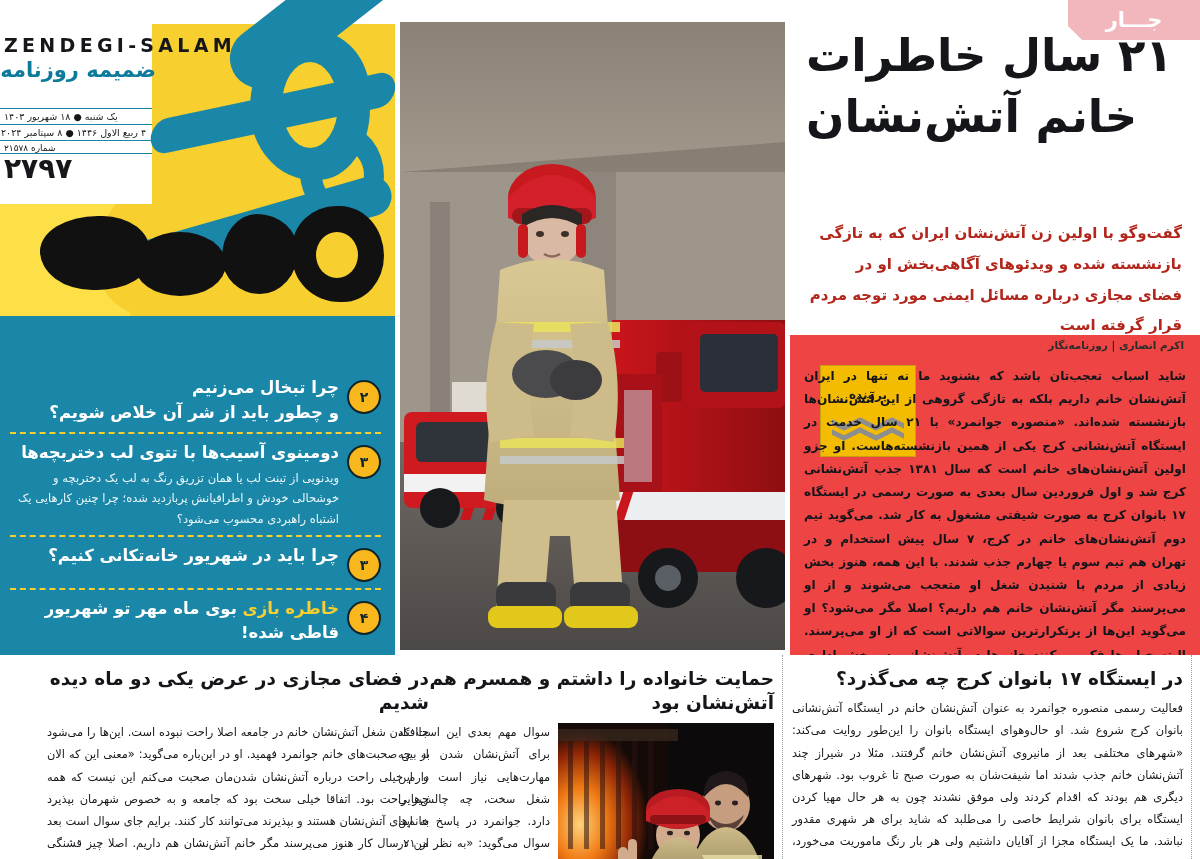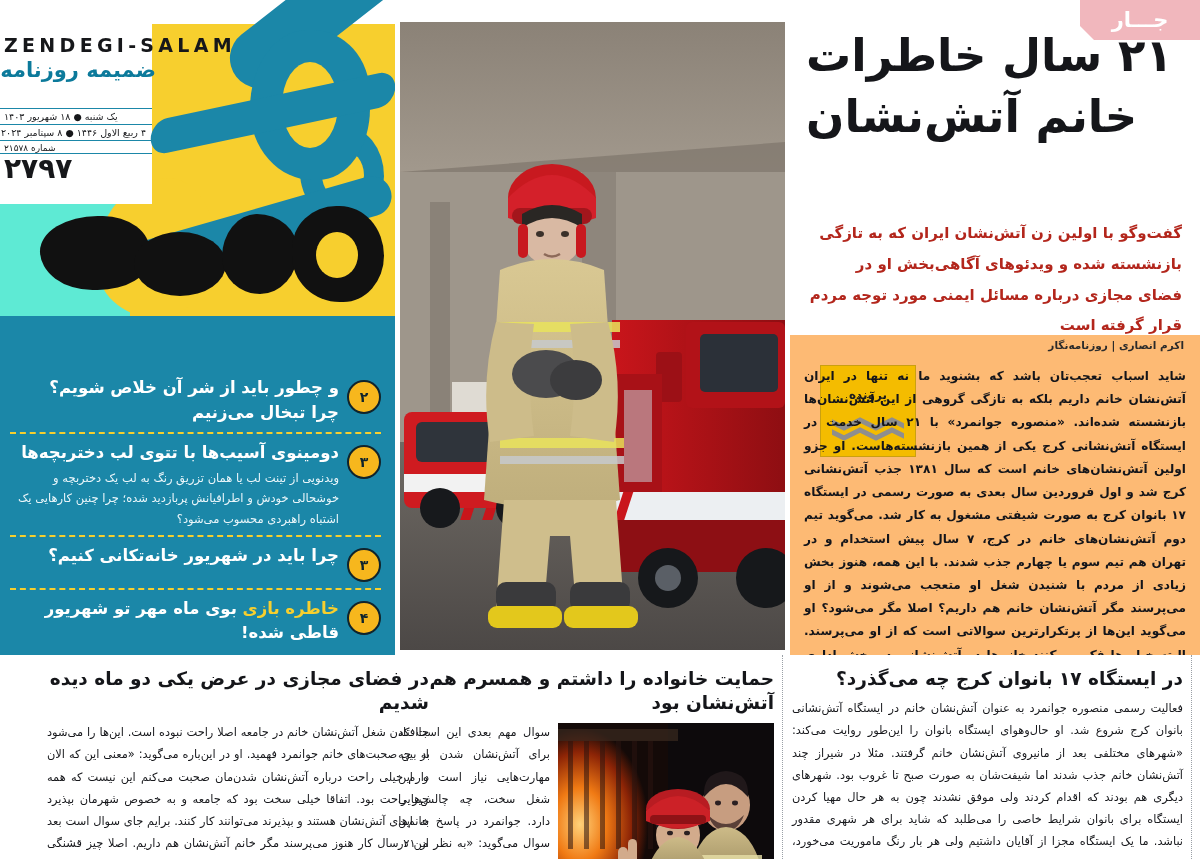--- a/index.html
+++ b/index.html
@@ -7,21 +7,21 @@
   body{
     width:1200px;height:859px;overflow:hidden;position:relative;
     font-family:"DejaVu Sans","Liberation Sans",sans-serif;
     color:#1a1a1a;
   }
   .page{position:absolute;inset:0;}
 
   
   .masthead{
     position:absolute;left:0;top:0;width:395px;height:316px;
-    background:#5eead4;overflow:hidden;
+    background:#fde047;overflow:hidden;
   }
   .mh-white{
     position:absolute;left:0;top:0;width:395px;height:24px;background:#fff;
   }
   .mh-yellow{
     position:absolute;left:130px;top:0;width:265px;height:316px;
     background:#f7cf2e;
   }
   .mh-yellow-curve{
     position:absolute;left:96px;top:178px;width:120px;height:140px;
@@ -120,41 +120,41 @@
     position:absolute;left:400px;top:22px;width:385px;height:628px;
     overflow:hidden;background:#8a8278;
   }
   .mainphoto svg{display:block;width:100%;height:100%;}
 
   
   .lead{
     position:absolute;left:790px;top:0;width:410px;height:655px;
     background:#ffffff;
   }
-  .tagwrap{position:absolute;right:0;top:0;width:120px;height:40px;}
+  .tagwrap{position:absolute;right:0;top:0;width:132px;height:40px;}
   .tag{
     position:absolute;inset:0;background:#f1b7bd;
     clip-path:polygon(0 0,100% 0,100% 100%,14px 100%,0 calc(100% - 14px));
   }
   .tag-text{
     position:absolute;inset:0;display:flex;align-items:center;justify-content:center;
     color:#ffffff;font-size:21px;font-weight:700;letter-spacing:-1px;
   }
   .headline{
     position:absolute;right:16px;left:16px;top:26px;text-align:left;
     font-size:45px;line-height:1.35;font-weight:700;color:#15161a;
     letter-spacing:-1.2px;
   }
   .deck{
     position:absolute;right:18px;left:18px;top:218px;text-align:right;
     font-size:15px;line-height:2.05;font-weight:700;color:#b3261c;
     letter-spacing:-.3px;
   }
   .yellowbox{
-    position:absolute;left:0;right:0;top:335px;bottom:0;background:#fdba74;
+    position:absolute;left:0;right:0;top:335px;bottom:0;background:#ef4444;
   }
   .byline{
     position:absolute;right:16px;top:4px;font-size:10.5px;color:#2b2b2b;
     font-weight:700;letter-spacing:-.2px;
   }
   .dossier{
     position:absolute;left:30px;top:30px;width:96px;height:92px;
     background:#f4bc00;border:1.5px solid #caa011;box-sizing:border-box;
     padding-top:22px;text-align:center;
   }
@@ -227,22 +227,22 @@
     </div>
   </div>
 
   <div class="contents">
 
     <div class="toc">
 
       <div class="toc-item">
         <div class="toc-num">۲</div>
         <div class="toc-body">
+          <div class="toc-title">چرا تبخال می‌زنیم</div>
           <div class="toc-title">و چطور باید از شر آن خلاص شویم؟</div>
-          <div class="toc-title">چرا تبخال می‌زنیم</div>
         </div>
       </div>
 
       <div class="toc-item">
         <div class="toc-num">۳</div>
         <div class="toc-body">
           <div class="toc-title">دومینوی آسیب‌ها با تتوی لب دختربچه‌ها</div>
           <div class="toc-sub">ویدنویی از تینت لب یا همان تزریق رنگ به لب یک دختربچه و خوشحالی خودش و اطرافیانش پربازدید شده؛ چرا چنین کارهایی یک اشتباه راهبردی محسوب می‌شود؟</div>
         </div>
       </div>

